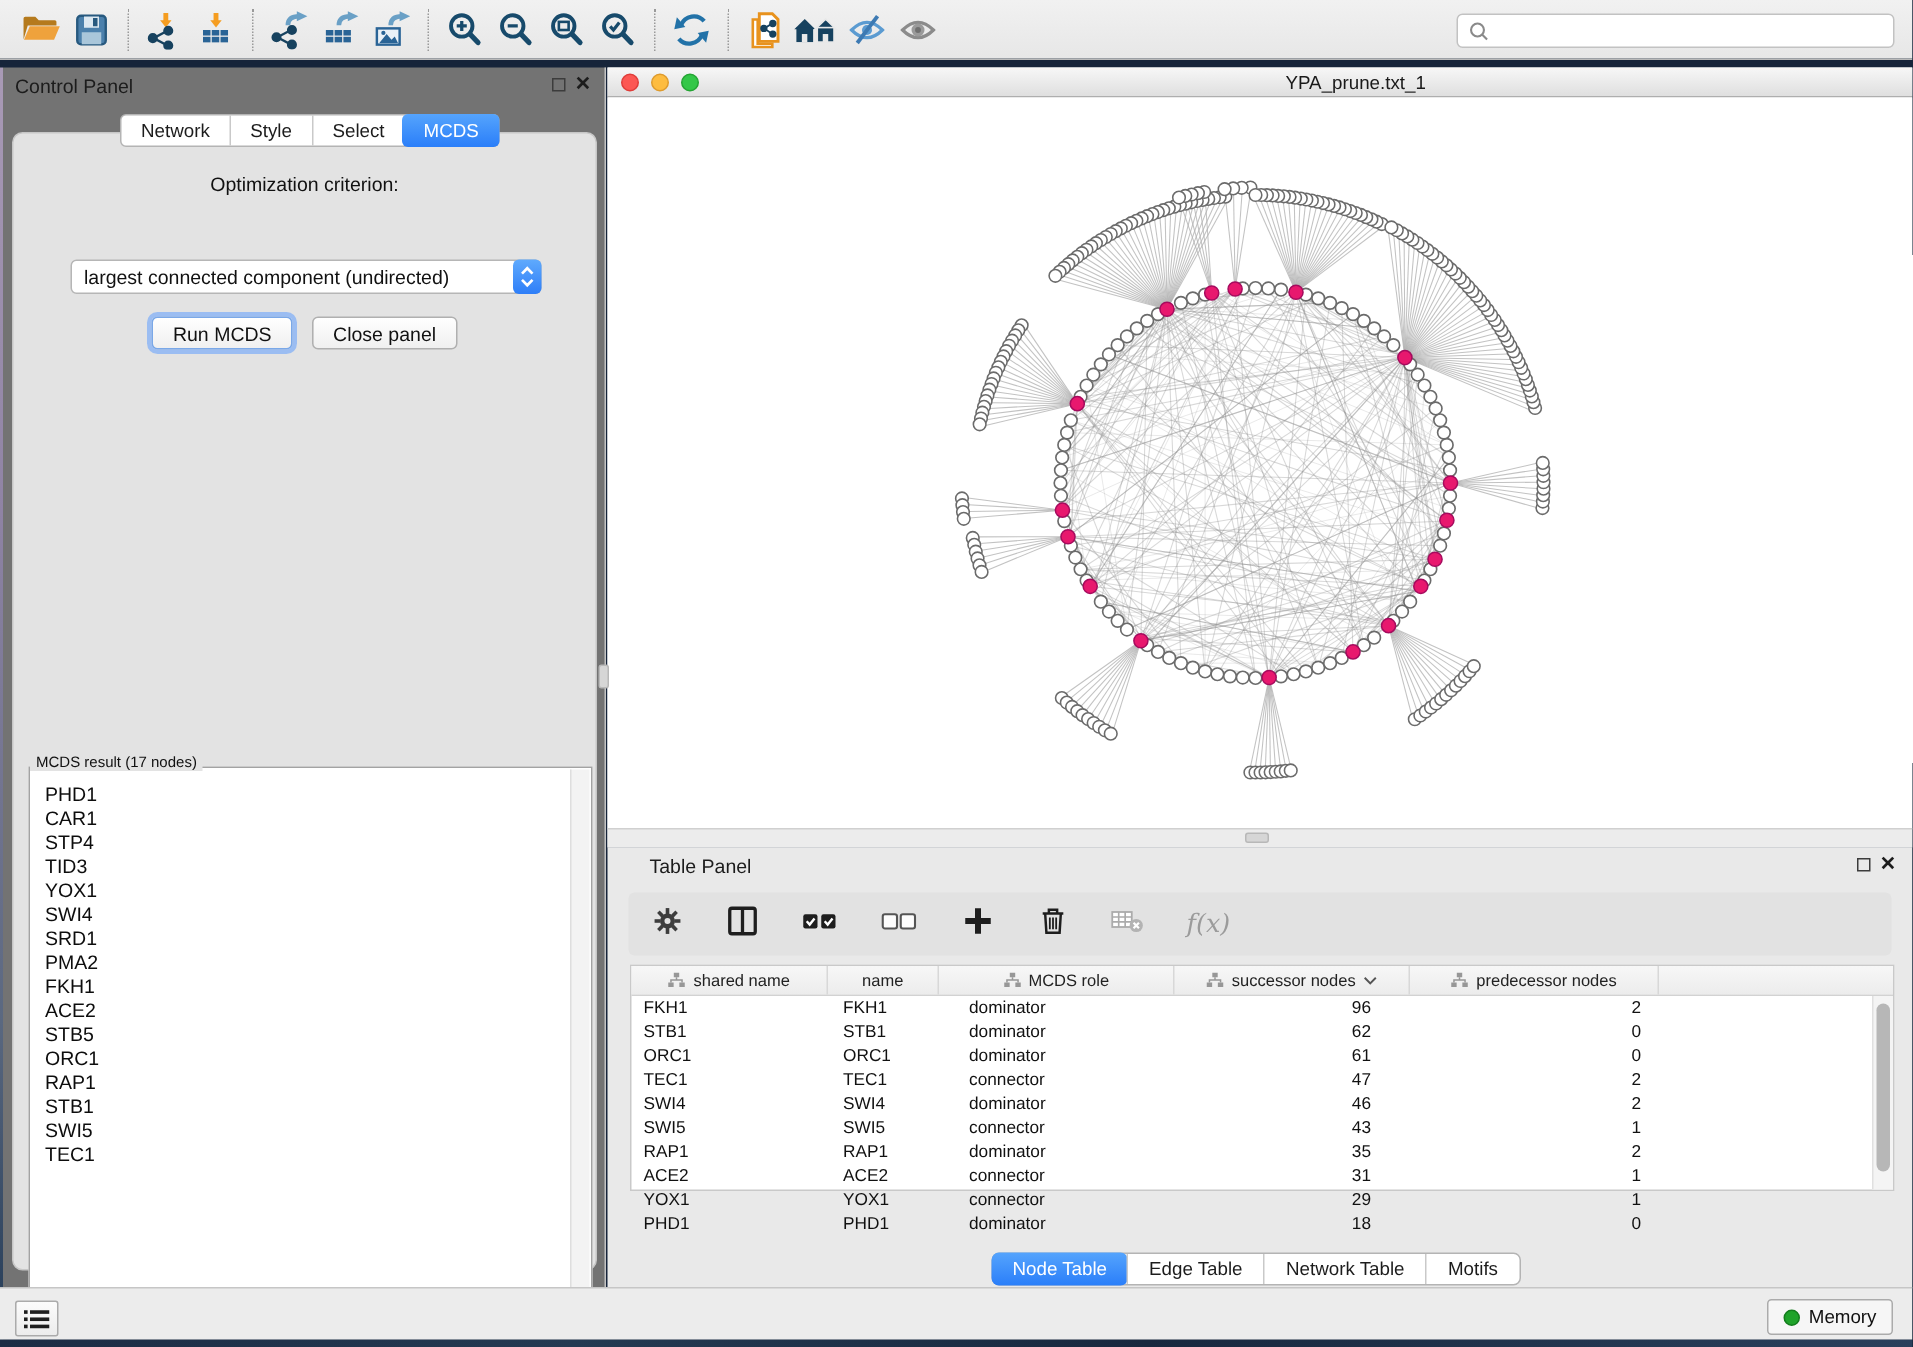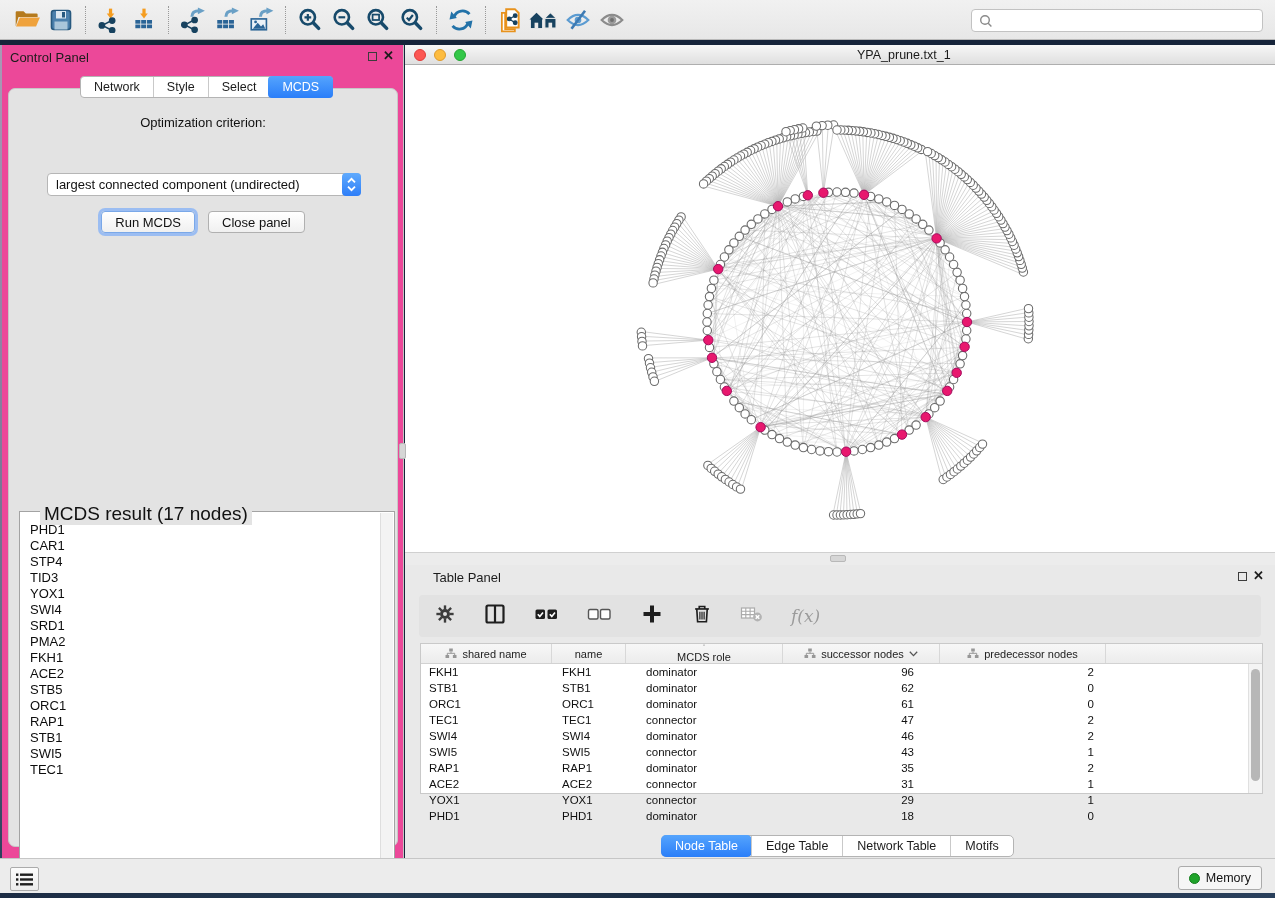--- a/index.html
+++ b/index.html
@@ -19,21 +19,21 @@
   .search-input { border:none; outline:none; flex:1; height:19px; font-size:12px; background:transparent; }
 
   
   .left-strip { position:absolute; left:0; top:45px; width:2px; height:848px;
     background:linear-gradient(#a99ab6 0%, #8f83a4 35%, #5a6880 75%, #233a55 100%); }
   .bottom-strip { position:absolute; left:0; top:893px; width:1275px; height:5px;
     background:linear-gradient(90deg,#1c2c44,#243a52 30%,#18283e 60%,#2a405c); }
 
   
   .control-panel { position:absolute; left:2px; top:45px; width:402px; height:813px;
-    background:#ec4899; border-right:1px solid #c4c4c4; }
+    background:#737373; border-right:1px solid #c4c4c4; }
   .panel-titlebar { position:relative; height:24px; }
   .panel-title { position:absolute; left:8px; top:5px; font-size:13px; color:#1c1c1c; }
   .float-box { position:absolute; width:9px; height:9px; border:1.5px solid #3c3c3c; top:7px; }
   .close-x { position:absolute; top:3px; font-size:13px; font-weight:bold; color:#1c1c1c; }
   .cp-float { right:26px; } .cp-close { right:9px; }
 
   .seg { position:absolute; left:78px; top:31px; display:flex; background:#fff;
     border:1px solid #b4b4b4; border-radius:4px; z-index:3; }
   .seg-tab { height:20px; line-height:20px; padding:0 13px; font-size:12.5px; color:#1c1c1c;
     border-left:1px solid #c9c9c9; }
@@ -50,22 +50,22 @@
   .select-stepper { width:19px; height:23px; margin:-1px -1px -1px 0; border-radius:4px;
     background:linear-gradient(#5faafd,#2e7ef8); display:flex; align-items:center; justify-content:center; }
   .btn-row { position:absolute; left:0; top:122px; width:100%; display:flex; justify-content:center; gap:13px; }
   .mac-btn { height:22px; padding:0 13px; font-size:13px; color:#111;
     background:linear-gradient(#ffffff,#f0f0f0); border:1px solid #b0b0b0; border-radius:4px;
     display:flex; align-items:center; }
   .focus-ring { box-shadow:0 0 0 3px rgba(96,158,255,.55); border-color:#7aa8e8; }
 
   .fieldset { position:absolute; left:10px; top:422px; width:376px; height:373px;
     border:1px solid #a3a3a3; background:#fff; }
-  .legend { position:absolute; left:20px; top:-9px; background:#e3e3e3; padding:0 4px;
-    font-size:19px; color:#111; }
+  .legend { position:absolute; left:0; top:-9px; background:#e3e3e3; padding:0 4px;
+    font-size:10px; color:#111; }
   .mcds-list { position:absolute; left:1px; top:10px; bottom:1px; right:15px; overflow:hidden; }
   .mcds-item { font-size:13px; line-height:16px; padding-left:9px; color:#0d0d0d; }
   .list-scroll { position:absolute; right:1px; top:1px; bottom:1px; width:13px;
     background:#f3f3f3; border-left:1px solid #dedede; }
 
   .split-handle-v { position:absolute; left:399px; top:443px; width:7px; height:16px;
     background:#d6d6d6; border:1px solid #b8b8b8; border-radius:2px; z-index:5; }
 
   
   .network-view { position:absolute; left:405px; top:45px; width:870px; height:520px; background:#fff; }
@@ -89,21 +89,21 @@
   .tp-toolbar { position:absolute; left:14px; top:30px; width:842px; height:42px; background:#e2e2e2;
     border-radius:4px; display:flex; align-items:center; gap:27px; padding-left:15px; }
   .fx { font-family:"DejaVu Serif", serif; font-style:italic; font-size:17px; color:#9b9b9b; }
   .table-area { position:absolute; left:15px; top:78px; width:843px; height:151px; background:#fff;
     border:1px solid #c9c9c9; }
   .thead { display:flex; height:20px; background:linear-gradient(#f7f7f7,#ececec); border-bottom:1px solid #d2d2d2; }
   .th { display:flex; align-items:center; justify-content:center; gap:5px; font-size:11px; color:#222;
     border-right:1px solid #d8d8d8; }
   .trow { display:flex; height:16px; line-height:16px; font-size:11.5px; color:#111; }
   .td { white-space:nowrap; overflow:hidden; }
-  .c0 { width:131px; } .c1 { width:74px; } .c2 { width:157px;flex-direction:column; } .c3 { width:157px; } .c4 { width:166px; }
+  .c0 { width:131px; } .c1 { width:74px; } .c2 { width:157px; } .c3 { width:157px; } .c4 { width:166px; }
   .td.c0 { padding-left:8px; } .td.c1 { padding-left:10px; } .td.c2 { padding-left:20px; }
   .td.c3 { text-align:right; padding-right:26px; } .td.c4 { text-align:right; padding-right:12px; }
   .tbody-scroll { position:absolute; right:0; top:20px; width:14px; bottom:0;
     background:#f4f4f4; border-left:1px solid #e0e0e0; }
   .scroll-thumb { position:absolute; left:2px; top:5px; width:9px; height:112px; background:#b7b7b7; border-radius:5px; }
 
   .bottom-tabs { position:absolute; left:256px; top:270px; display:flex; background:#fff;
     border:1px solid #b4b4b4; border-radius:5px; z-index:2; }
   .btab { height:20px; line-height:20px; padding:0 14px; font-size:12.5px; color:#1c1c1c;
     border-left:1px solid #c9c9c9; }

